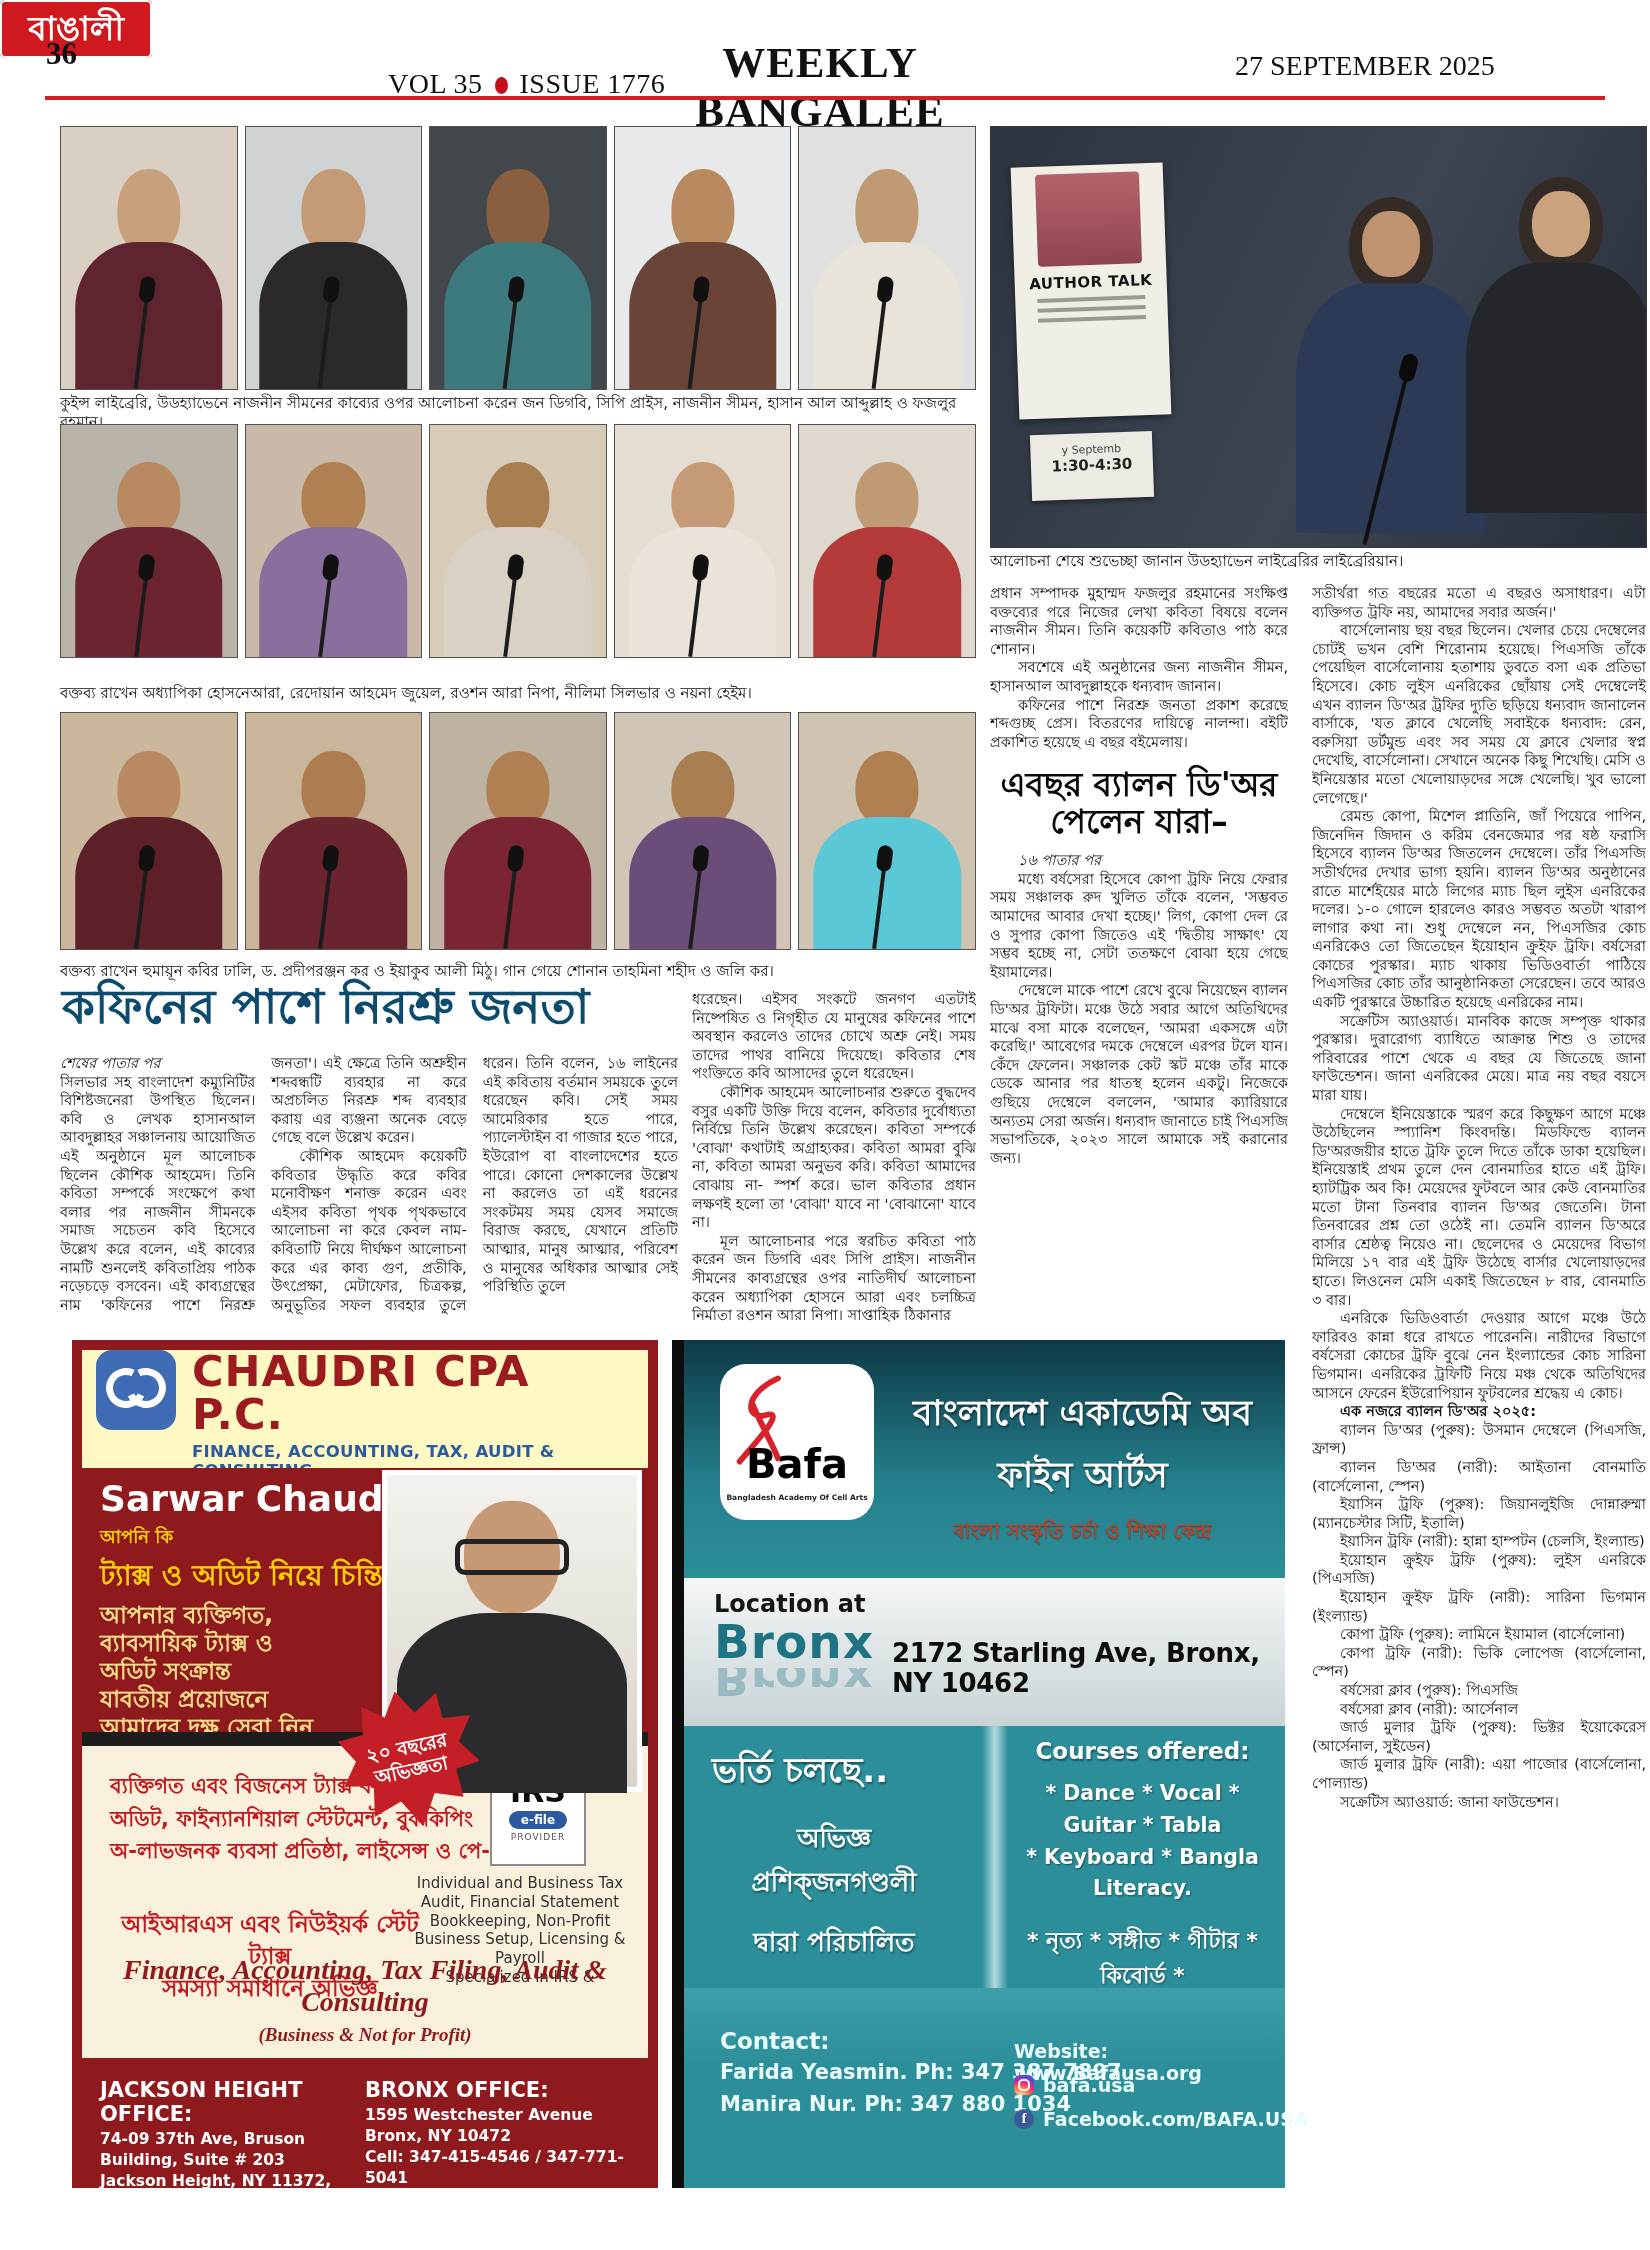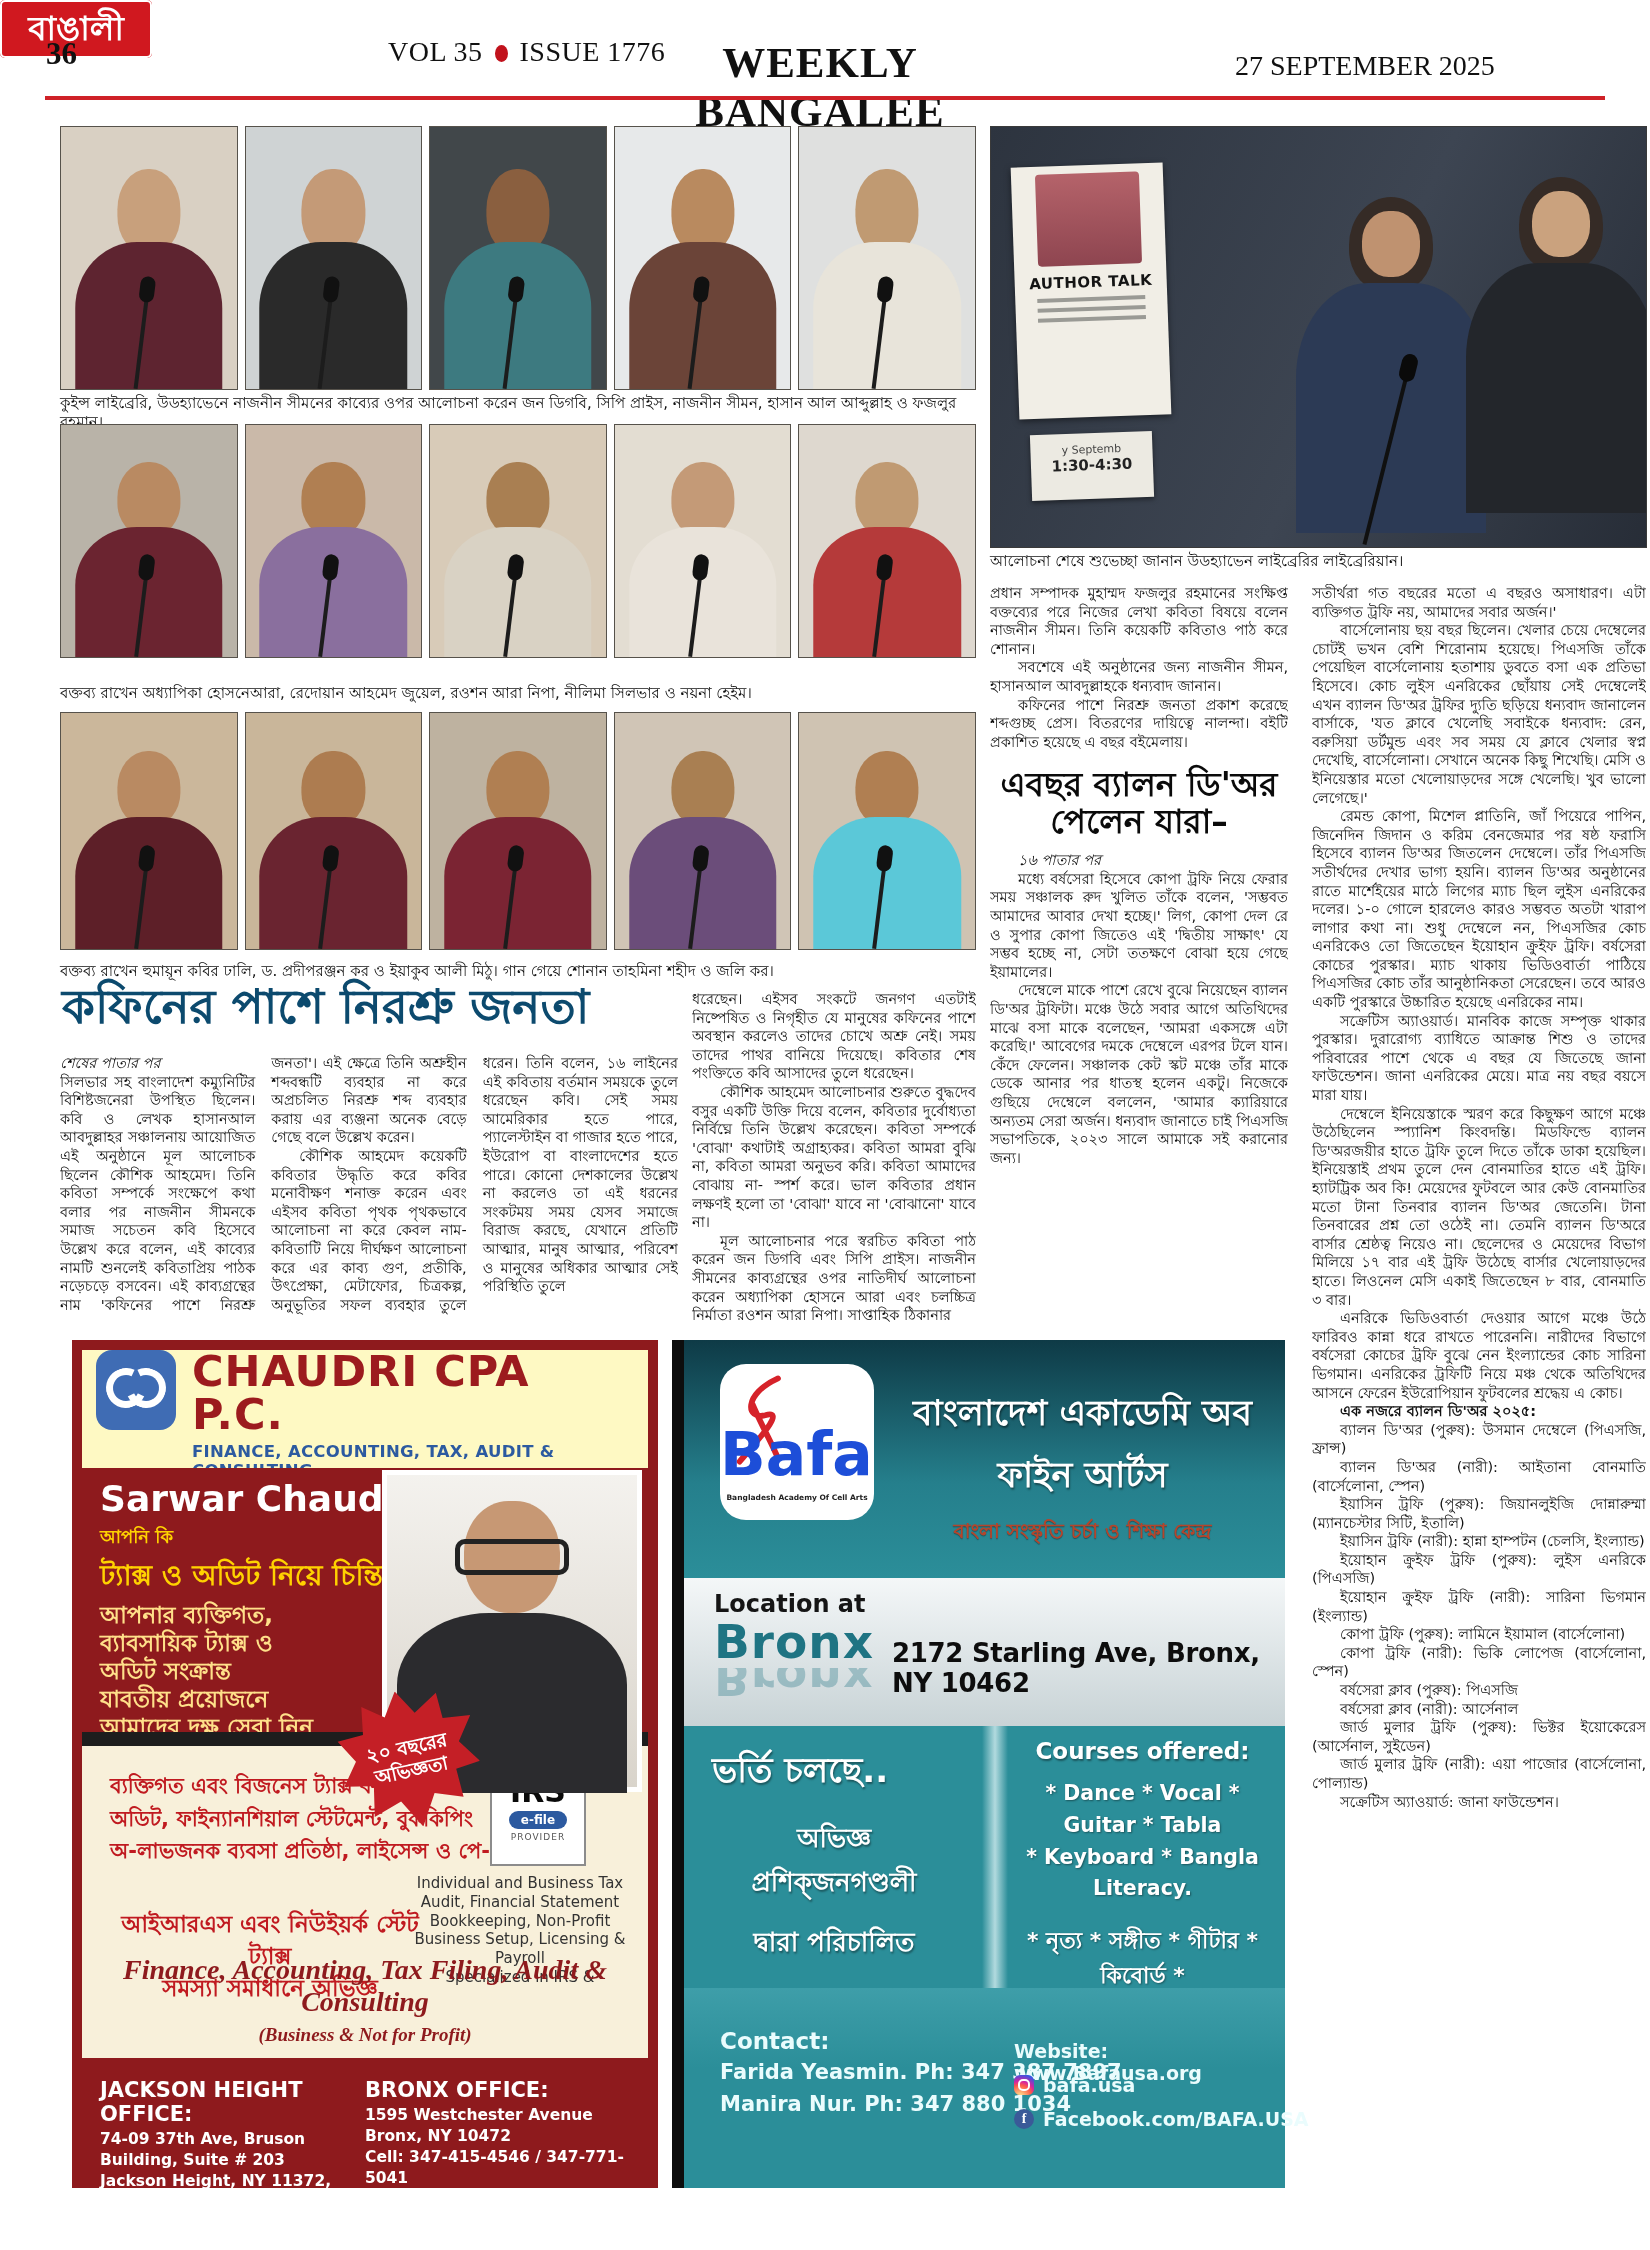--- a/index.html
+++ b/index.html
@@ -9,21 +9,21 @@
     overflow:hidden;
   }
   .abs{position:absolute;}
   .serif{font-family:"Liberation Serif","DejaVu Serif",serif;}
 
   
   #page-number{left:46px;top:36px;font-size:31px;font-weight:700;}
   #logo{left:100px;top:34px;width:152px;height:58px;background:#d0181f;color:#fff;
         font-weight:700;font-size:33px;text-align:center;line-height:58px;border-radius:5px;
         box-shadow:inset 0 0 0 2px #fff,inset 0 0 0 4px #d0181f;}
-  #vol-issue{left:388px;top:36px;font-size:28px;letter-spacing:.5px;}
+  #vol-issue{left:388px;top:68px;font-size:28px;letter-spacing:.5px;}
   #vol-issue .dot{display:inline-block;width:13px;height:17px;border-radius:50%;
         background:#c1121c;margin:0 12px 0 12px;vertical-align:-1px;}
   #masthead{left:600px;top:38px;width:440px;text-align:center;font-size:43px;font-weight:700;letter-spacing:1px;}
   #date{left:1235px;top:50px;font-size:28px;}
   #head-rule{left:45px;right:45px;top:96px;height:4px;background:#cf2127;}
 
   
   .photo-row{display:flex;gap:7px;}
   .photo{position:relative;flex:1;overflow:hidden;background:var(--wall,#cfc8bc);border:1px solid #56524b;}
   .photo .head{position:absolute;left:50%;top:16%;width:36%;height:32%;transform:translateX(-50%);
@@ -116,21 +116,21 @@
   #cpa-offices .off{width:50%;}
   #cpa-offices .otitle{font-weight:700;font-size:21px;margin-bottom:3px;}
   #cpa-offices .oline{font-weight:700;font-size:15.5px;line-height:1.35;}
 
   
   #bafa{left:672px;top:1340px;width:613px;height:848px;background:#2b8e99;}
   #bafa-stripe{left:0;top:0;bottom:0;width:12px;background:#0d0d0d;}
   #bafa-header{left:12px;right:0;top:0;height:238px;background:linear-gradient(180deg,#0e3a46,#257f8c 60%,#2b8e99);}
   #bafa-logo{position:absolute;left:36px;top:24px;width:154px;height:156px;background:#fff;border-radius:26px;}
   #bafa-logo svg{position:absolute;left:10px;top:8px;}
-  #bafa-logo .bafa-word{position:absolute;left:0;right:0;bottom:36px;font-size:60px;font-weight:700;color:#1d4ed8;line-height:1;}
+  #bafa-logo .bafa-word{position:absolute;left:0;right:0;bottom:36px;text-align:center;font-size:40px;font-weight:700;color:#000000;line-height:1;}
   #bafa-logo .bafa-sub{position:absolute;left:0;right:0;bottom:18px;text-align:center;font-size:7.5px;font-weight:700;color:#222;}
   .bafa-title{position:absolute;left:204px;right:8px;text-align:center;color:#fff;font-weight:700;font-size:35px;text-shadow:1px 2px 2px rgba(0,0,0,.45);}
   #bafa-t1{top:46px;}
   #bafa-t2{top:108px;}
   #bafa-subtitle{position:absolute;left:204px;right:8px;top:176px;text-align:center;color:#b5452c;font-weight:700;font-size:20px;text-shadow:0 1px 1px rgba(0,0,0,.35);}
   #bafa-loc{left:12px;right:0;top:238px;height:148px;background:linear-gradient(#f4f7f8,#c8d3d6);}
   #bafa-loc .loclabel{position:absolute;left:30px;top:12px;font-size:24px;font-weight:700;color:#151515;}
   #bafa-loc .city{position:absolute;left:30px;top:40px;font-size:47px;font-weight:700;color:#1f7483;letter-spacing:1px;line-height:1;}
   #bafa-loc .cityref{position:absolute;left:30px;top:90px;font-size:47px;font-weight:700;color:#1f7483;letter-spacing:1px;line-height:1;
         transform:scaleY(-1);opacity:.32;height:34px;overflow:hidden;}

